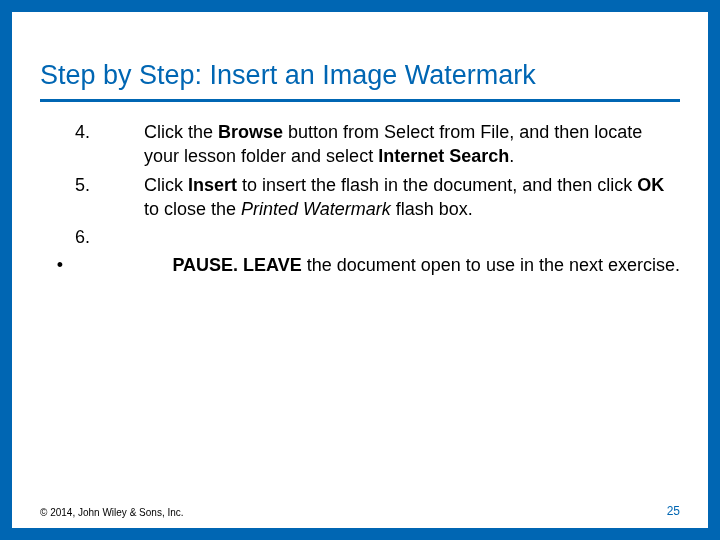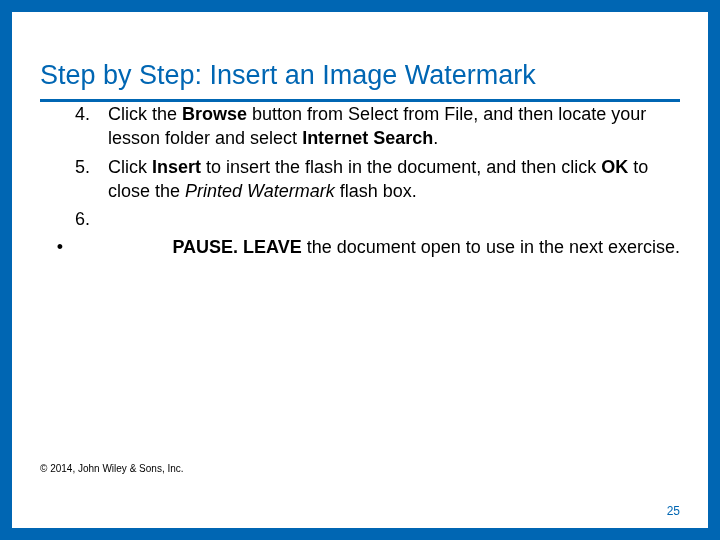--- a/index.html
+++ b/index.html
@@ -11,38 +11,40 @@
     background: #ffffff;
     position: relative;
     padding: 48px 28px 0 28px;
   }
   .title {
     color: #0066b3;
     font-size: 27px;
     font-weight: 400;
     padding-bottom: 8px;
     border-bottom: 3px solid #0066b3;
+    margin-bottom: 18px;
   }
   .content {
     font-size: 18px;
     line-height: 1.35;
     color: #000;
   }
   .ol-item {
     display: flex;
     margin-bottom: 4px;
   }
   .ol-num {
     width: 68px;
     flex-shrink: 0;
     text-align: right;
     padding-right: 18px;
   }
   .ol-text {
     flex: 1;
+    margin-left: 36px;
   }
   .bullet-item {
     display: flex;
     margin-top: 4px;
   }
   .bullet-mark {
     width: 34px;
     flex-shrink: 0;
     text-align: center;
     padding-left: 6px;
@@ -53,21 +55,21 @@
   }
   .bold { font-weight: bold; }
   .italic { font-style: italic; }
   .footer {
     position: absolute;
     bottom: 10px;
     left: 28px;
     right: 28px;
     display: flex;
     justify-content: space-between;
-    align-items: flex-start;
+    align-items: flex-end;
     font-size: 10px;
     color: #000;
     gap: 31px;
   }
   .footer .center {
     position: absolute;
     left: 0;
     right: 0;
     text-align: center;
   }

